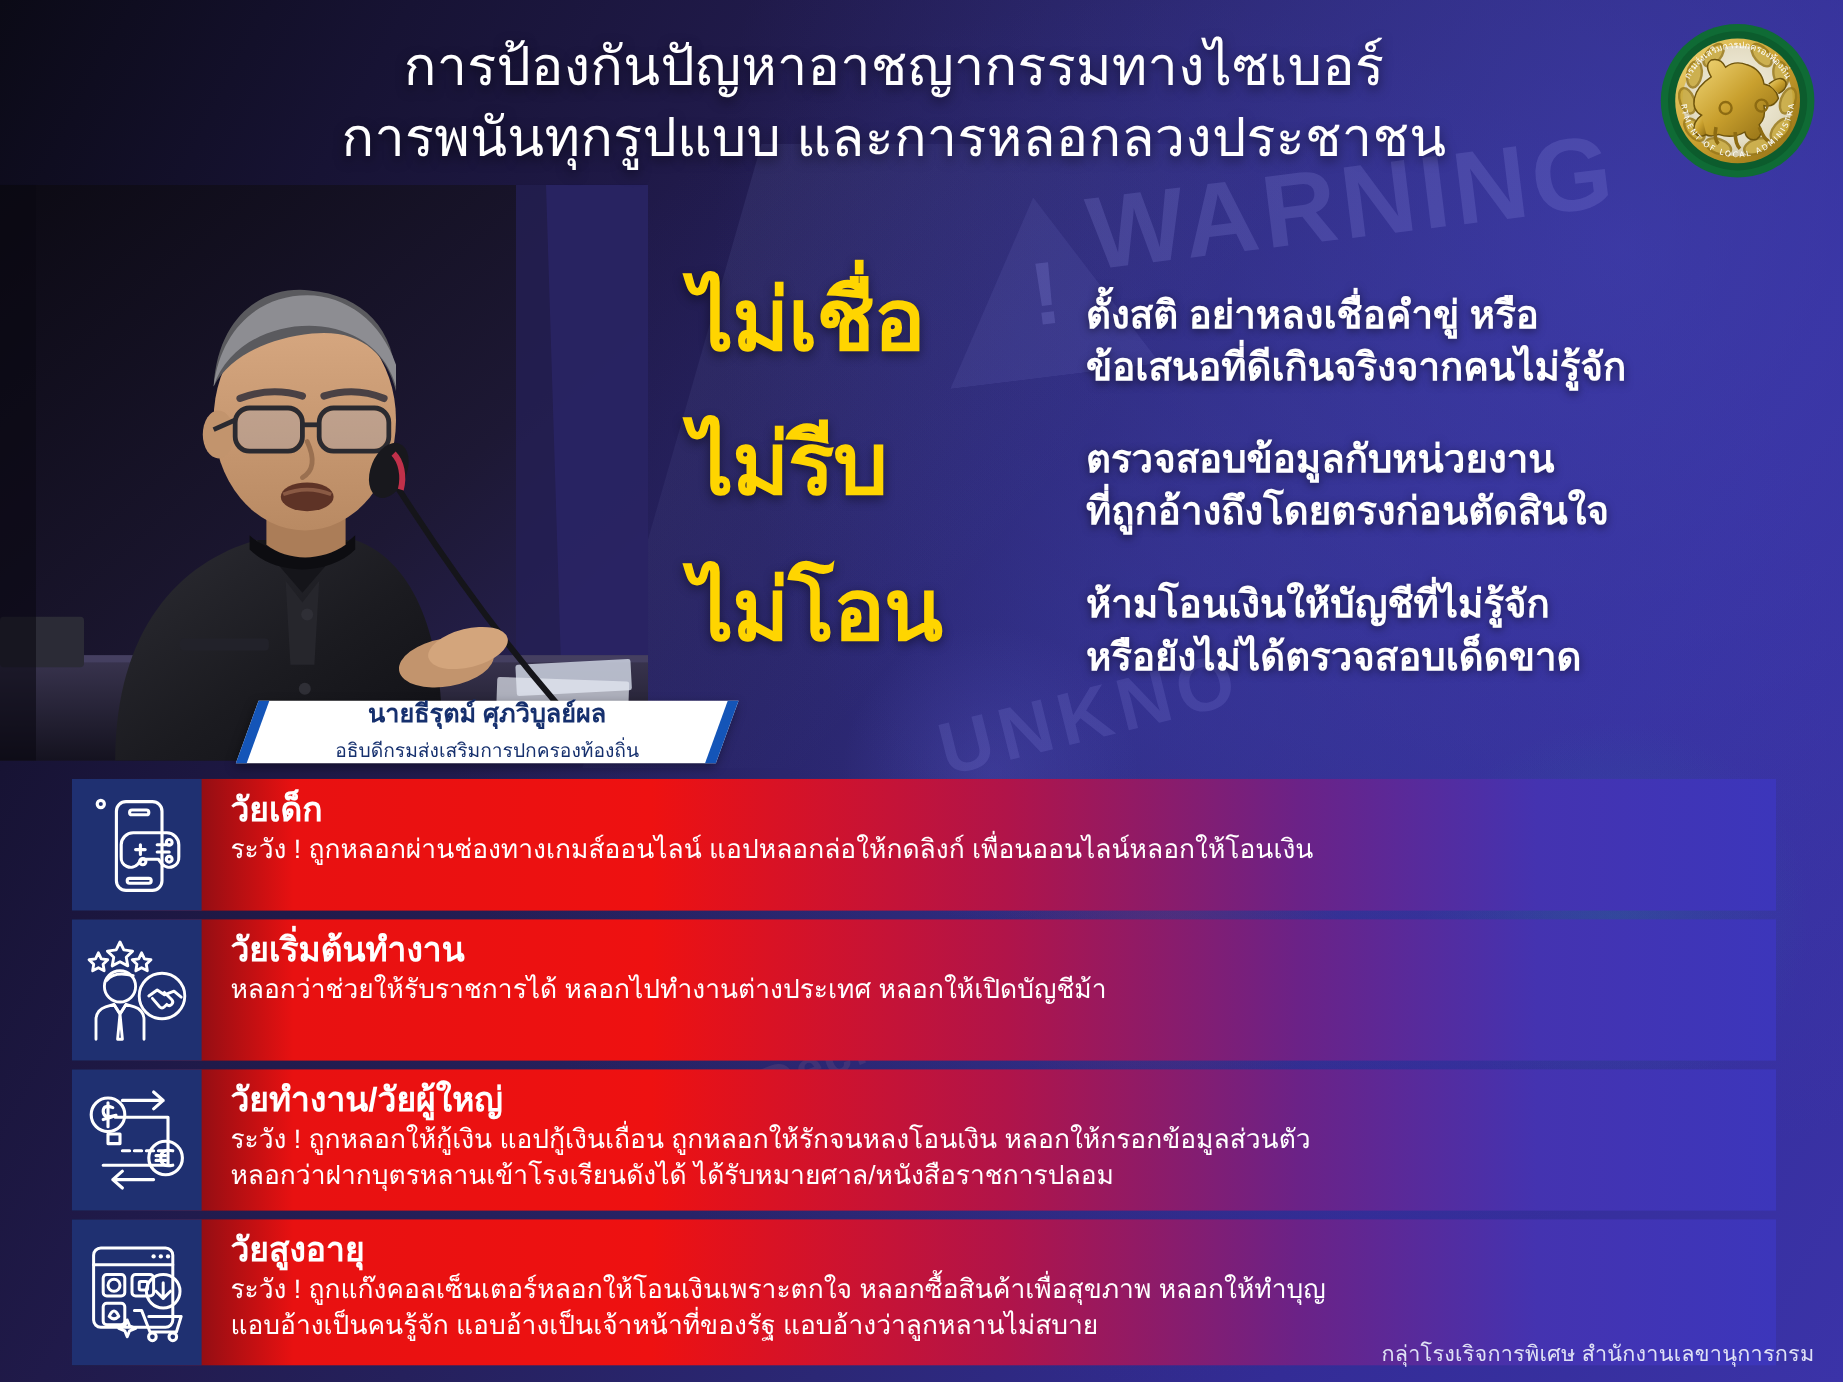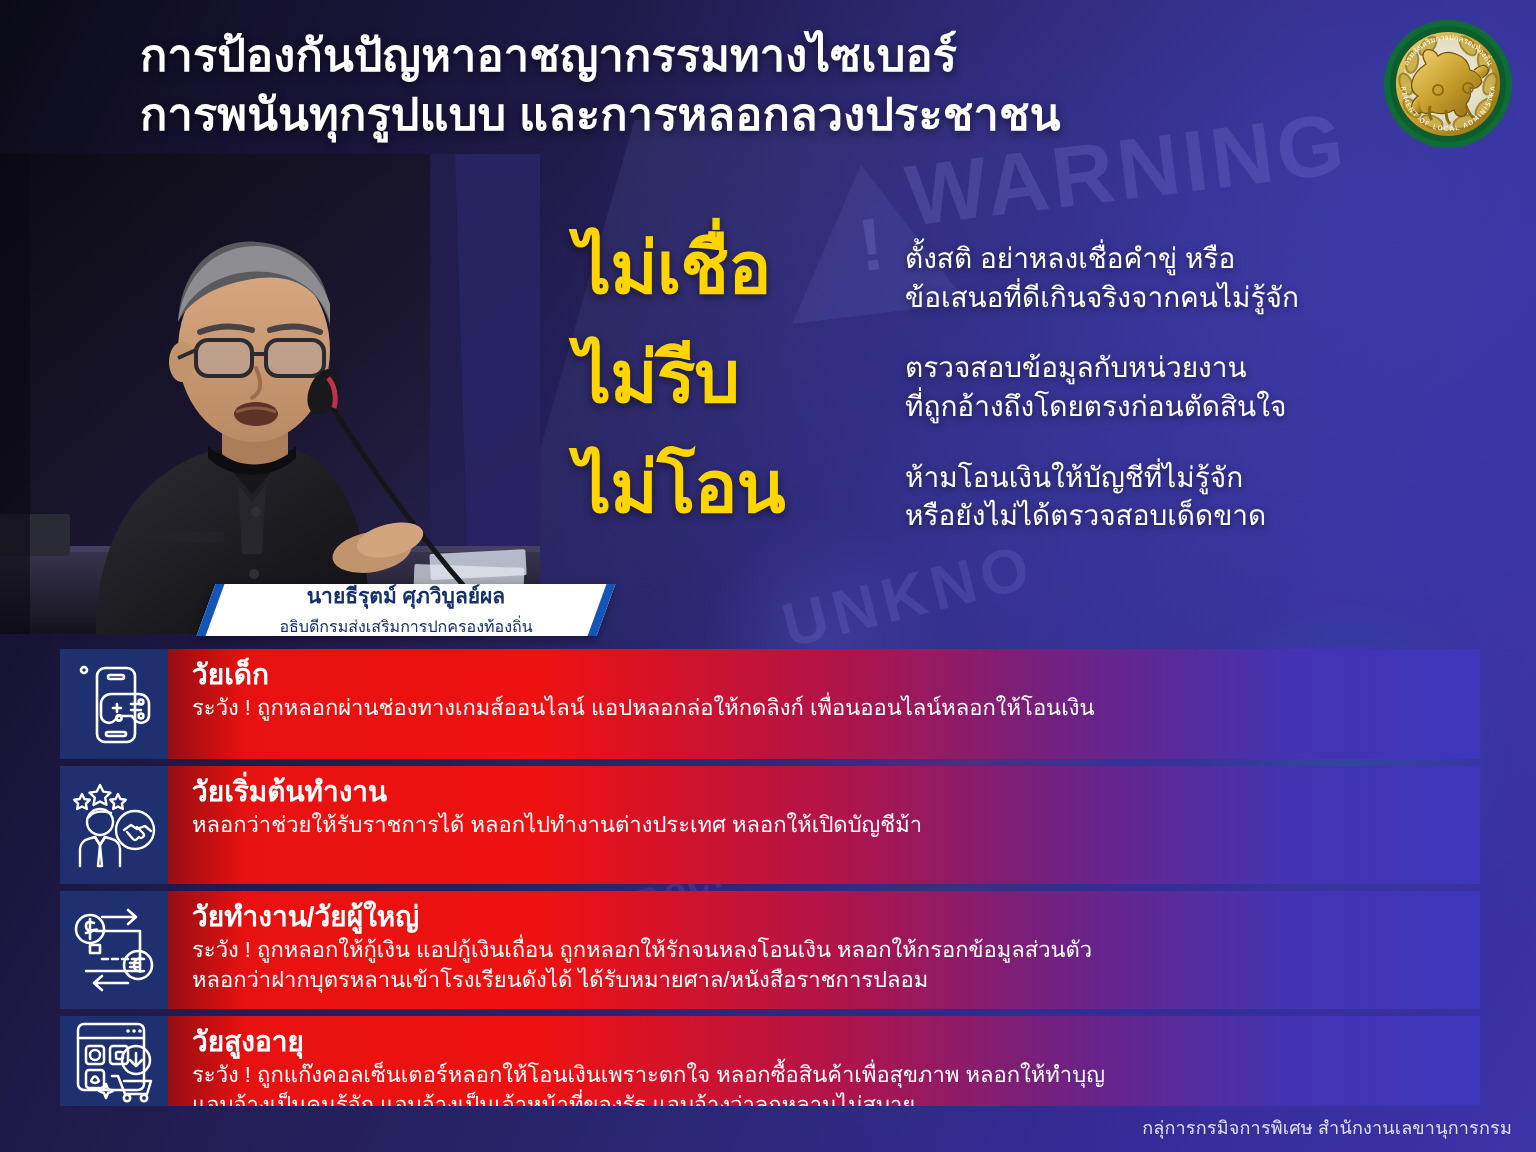--- a/index.html
+++ b/index.html
@@ -57,22 +57,22 @@
   .wm-blob3{left:820px;top:640px;width:300px;height:300px;border-radius:50%;
     background:radial-gradient(circle,rgba(200,40,60,.22),rgba(200,40,60,0) 70%);}
   .wm-streak{
     left:560px;top:120px;width:520px;height:520px;
     background:linear-gradient(120deg,rgba(150,160,230,.10) 0%,rgba(150,160,230,0) 60%);
     transform:skewX(-16deg);
   }
 
   
   .title{
-    position:absolute;left:140px;top:26px;width:1210px;text-align:left;
-    color:#ffffff;font-weight:700;font-size:45px;line-height:1.32;
+    position:absolute;left:140px;top:26px;width:1210px;text-align:center;
+    color:#ffffff;font-weight:400;font-size:45px;line-height:1.32;
     text-shadow:0 3px 10px rgba(0,0,0,.55);
     letter-spacing:.2px;
   }
 
   
   .seal{position:absolute;left:1382px;top:18px;width:132px;height:132px;}
   .seal svg{display:block;}
 
   
   .photo{
@@ -104,21 +104,21 @@
   
   .slogans{position:absolute;left:575px;top:222px;width:900px;}
   .srow{display:flex;align-items:flex-start;margin-bottom:14px;}
   .srow:last-child{margin-bottom:0;}
   .sbig{
     width:330px;flex:0 0 330px;color:#ffd500;font-weight:700;
     font-size:72px;line-height:1.28;letter-spacing:-1px;
     text-shadow:0 3px 9px rgba(0,0,0,.45);
   }
   .sdesc{
-    flex:1;color:#ffffff;font-weight:400;font-size:28px;line-height:1.38;
+    flex:1;color:#ffffff;font-weight:700;font-size:32px;line-height:1.38;
     padding-top:18px;text-shadow:0 2px 7px rgba(0,0,0,.5);
   }
 
   
   .bars{position:absolute;left:60px;top:649px;width:1420px;}
   .bar{position:relative;display:flex;margin-bottom:7px;overflow:hidden;}
   .bar:last-child{margin-bottom:0;}
   .bar-bg{
     position:absolute;inset:0;
     background:linear-gradient(90deg,
@@ -396,21 +396,21 @@
           <path d="M56 76 h-34 l8 -7 M56 76 h-34 l8 7"></path>
         </svg>
       </div>
       <div class="bar-body">
         <div class="bar-h">วัยทำงาน/วัยผู้ใหญ่</div>
         <div class="bar-l">ระวัง ! ถูกหลอกให้กู้เงิน แอปกู้เงินเถื่อน ถูกหลอกให้รักจนหลงโอนเงิน หลอกให้กรอกข้อมูลส่วนตัว</div>
         <div class="bar-l">หลอกว่าฝากบุตรหลานเข้าโรงเรียนดังได้ ได้รับหมายศาล/หนังสือราชการปลอม</div>
       </div>
     </div>
 
-    <div class="bar" style="height:90px">
+    <div class="bar" style="height:122px">
       <div class="bar-bg"></div>
       <div class="bar-icon">
         <svg width="84" height="86" viewBox="0 0 84 86" fill="none" stroke="#ffffff" stroke-width="2.5" stroke-linecap="round" stroke-linejoin="round">
           <rect x="6" y="6" width="66" height="66" rx="6"></rect>
           <path d="M6 20 h66"></path>
           <circle cx="56" cy="13" r="1.8" fill="#ffffff" stroke="none"></circle>
           <circle cx="62" cy="13" r="1.8" fill="#ffffff" stroke="none"></circle>
           <circle cx="68" cy="13" r="1.8" fill="#ffffff" stroke="none"></circle>
           <rect x="14" y="28" width="18" height="18" rx="3"></rect>
           <circle cx="23" cy="37" r="5"></circle>
@@ -428,15 +428,15 @@
       </div>
       <div class="bar-body">
         <div class="bar-h">วัยสูงอายุ</div>
         <div class="bar-l">ระวัง ! ถูกแก๊งคอลเซ็นเตอร์หลอกให้โอนเงินเพราะตกใจ หลอกซื้อสินค้าเพื่อสุขภาพ หลอกให้ทำบุญ</div>
         <div class="bar-l">แอบอ้างเป็นคนรู้จัก แอบอ้างเป็นเจ้าหน้าที่ของรัฐ แอบอ้างว่าลูกหลานไม่สบาย</div>
       </div>
     </div>
 
   </div>
 
-  <div class="footer">กลุ่การกรมิจการพิเศษ สำนักงานเลขานุการกรม</div>
+  <div class="footer">กลุ่าโรงเริจการพิเศษ สำนักงานเลขานุการกรม</div>
 
 </div>
 
 </body></html>

